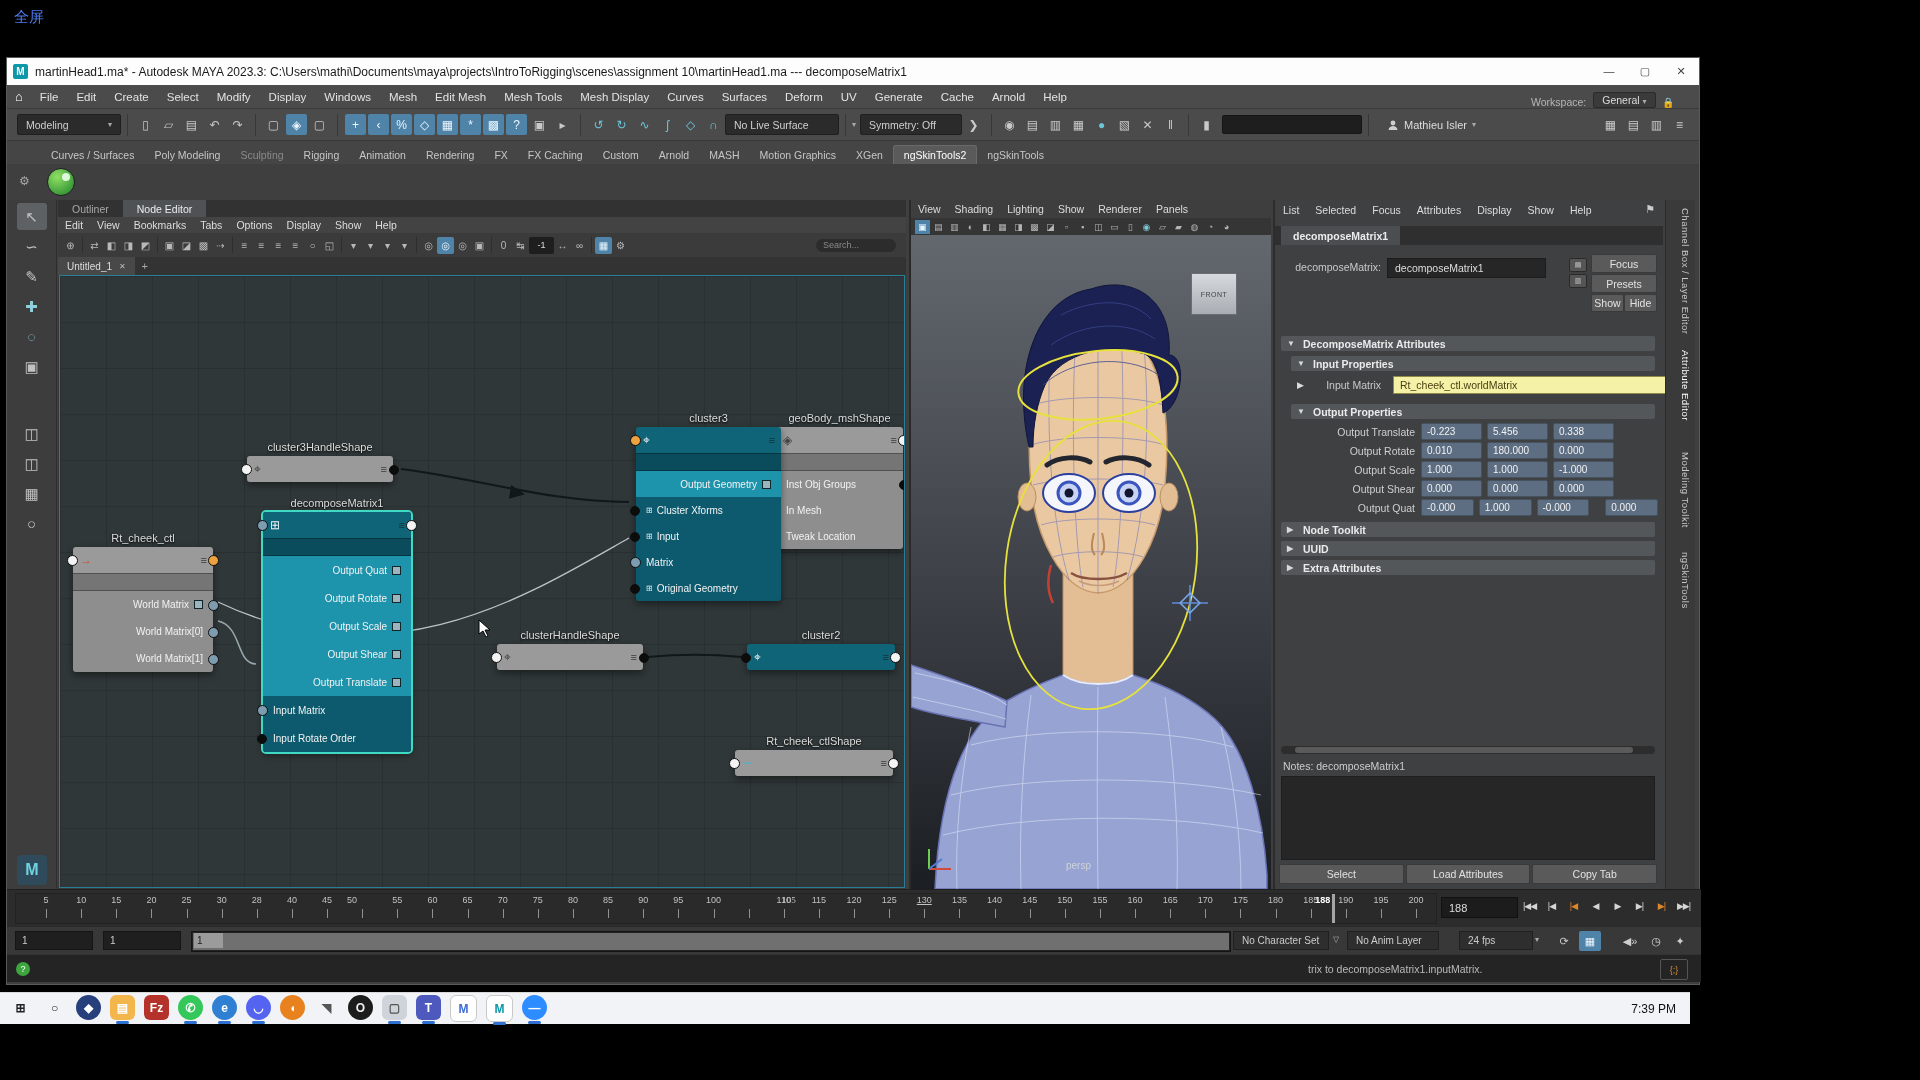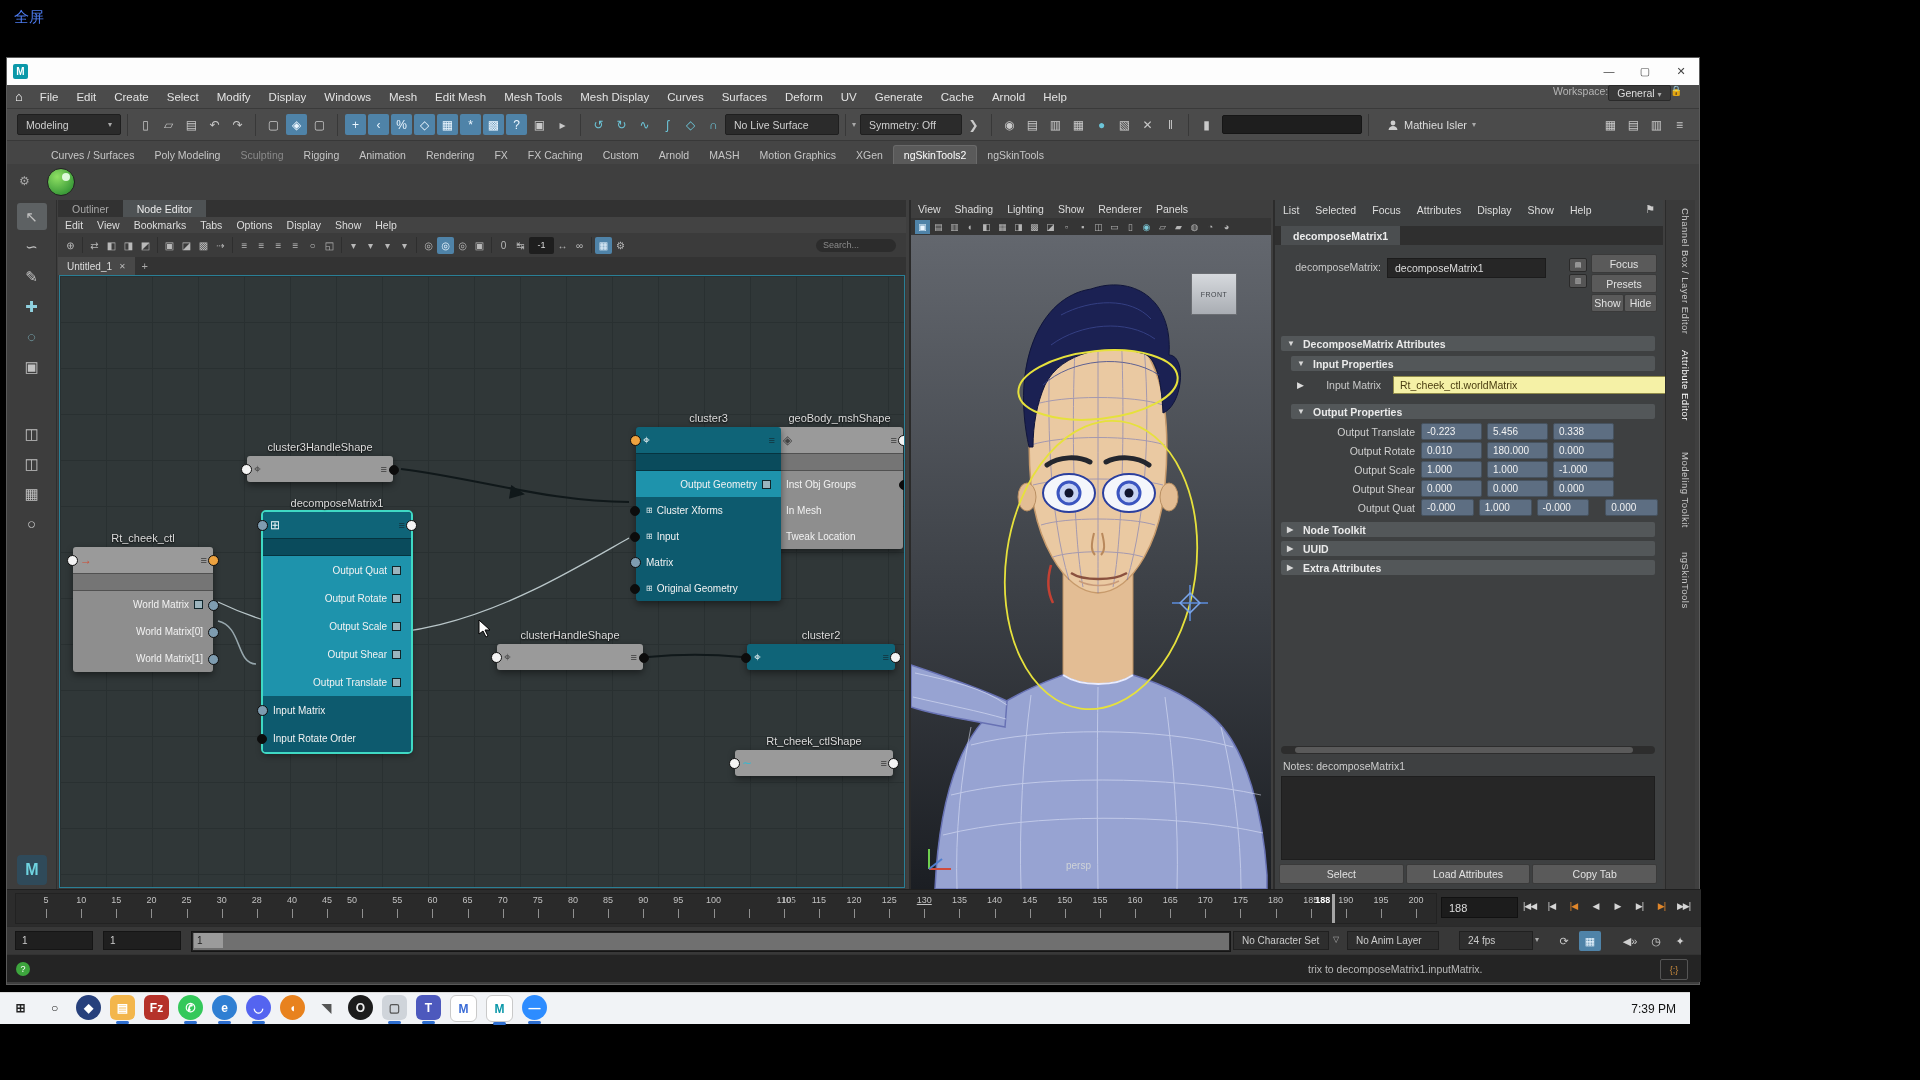--- a/index.html
+++ b/index.html
@@ -11,21 +11,21 @@
   #win{position:absolute;left:6px;top:57px;width:1694px;height:928px;background:#3f3f3f;border:1px solid #5a5a5a;box-sizing:border-box}
   #titlebar{position:absolute;left:0;top:0;width:100%;height:27px;background:#fdfdfd;display:flex;align-items:center;font-size:12px;color:#1a1a1a}
   #appicon{width:15px;height:15px;background:#0b98a9;color:#fff;font-size:10px;font-weight:bold;display:flex;align-items:center;justify-content:center;border-radius:2px;margin:0 7px 0 6px}
   #title-text{white-space:nowrap;overflow:hidden}
   #wctrl{margin-left:auto;display:flex}
   .wbtn{width:36px;text-align:center;color:#444;font-size:11px}
   
   #menubar{position:absolute;left:0;top:27px;width:100%;height:23px;background:#4b4b4b;display:flex;align-items:center;font-size:11.5px;color:#e3e3e3}
   .mi{padding:0 9px;white-space:nowrap}
   #home-icon{color:#fff;font-size:13px;padding:0 8px}
-  #ws{position:absolute;right:16px;top:0;height:23px;display:flex;align-items:flex-start;gap:0;font-size:10.5px}
+  #ws{position:absolute;right:24px;top:0;height:23px;display:flex;align-items:flex-end;gap:7px;font-size:10.5px}
   #ws .lbl{color:#b5b5b5}
   #ws .val{background:#3a3a3a;border:1px solid #2a2a2a;border-radius:2px;padding:1px 8px;color:#ddd}
   
   #toolbar{position:absolute;left:0;top:50px;width:100%;height:32px;background:#4b4b4b;border-top:1px solid #3a3a3a;display:flex;align-items:center;padding-left:10px;box-sizing:border-box}
   .tsep{width:1px;height:22px;background:#383838;margin:0 6px}
   .tic{width:21px;height:21px;margin:0 1px;display:flex;align-items:center;justify-content:center;font-size:12px;color:#c9c9c9;border-radius:2px}
   .tic.hl{background:#4f83a8;color:#eaf6ff}
   .tic.tl{color:#6cc5d8}
   .tbox{height:19px;background:#2b2b2b;border:1px solid #1f1f1f;color:#cfcfcf;font-size:10.5px;padding:0 8px;display:flex;align-items:center;border-radius:2px;gap:6px}
   #tb-search{width:138px;height:17px;background:#1e1e1e;border:1px solid #161616;border-radius:2px;margin-left:4px}
@@ -183,20 +183,21 @@
 <body>
 
 <div id="stage">
 
   <a id="fullscreen" href="#">全屏</a>
 
   <div id="win">
 
     <div id="titlebar">
       <span id="appicon">M</span>
+      <span id="title-text">martinHead1.ma* - Autodesk MAYA 2023.3: C:\Users\mathi\Documents\maya\projects\IntroToRigging\scenes\assignment 10\martinHead1.ma  ---  decomposeMatrix1</span>
       <span id="wctrl">
         <span class="wbtn">—</span>
         <span class="wbtn">▢</span>
         <span class="wbtn">✕</span>
       </span>
     </div>
 
     <div id="menubar">
       <span id="home-icon">⌂</span>
       <span style="display:flex">

